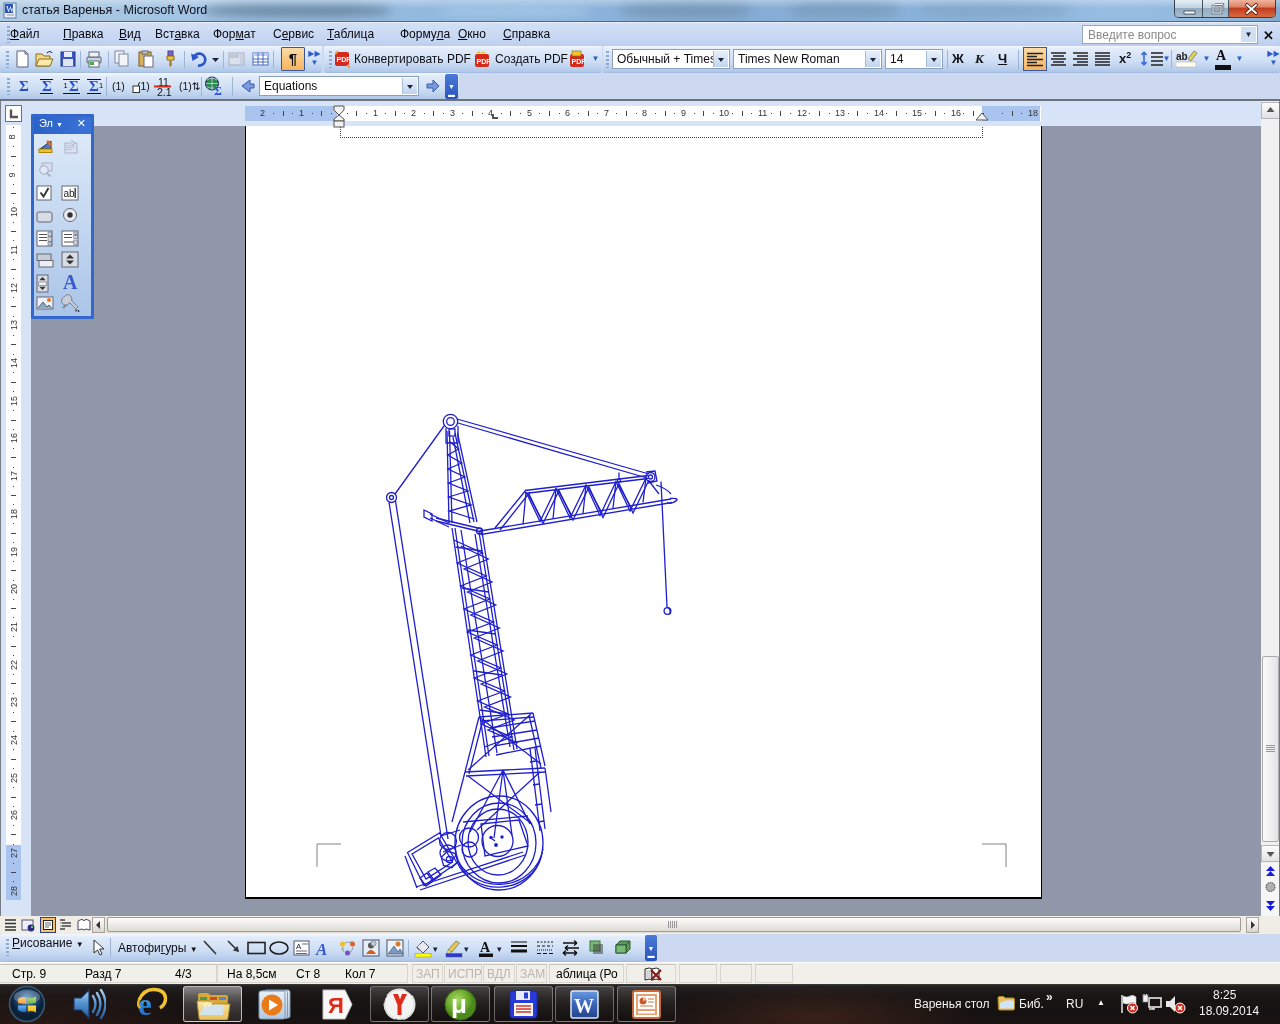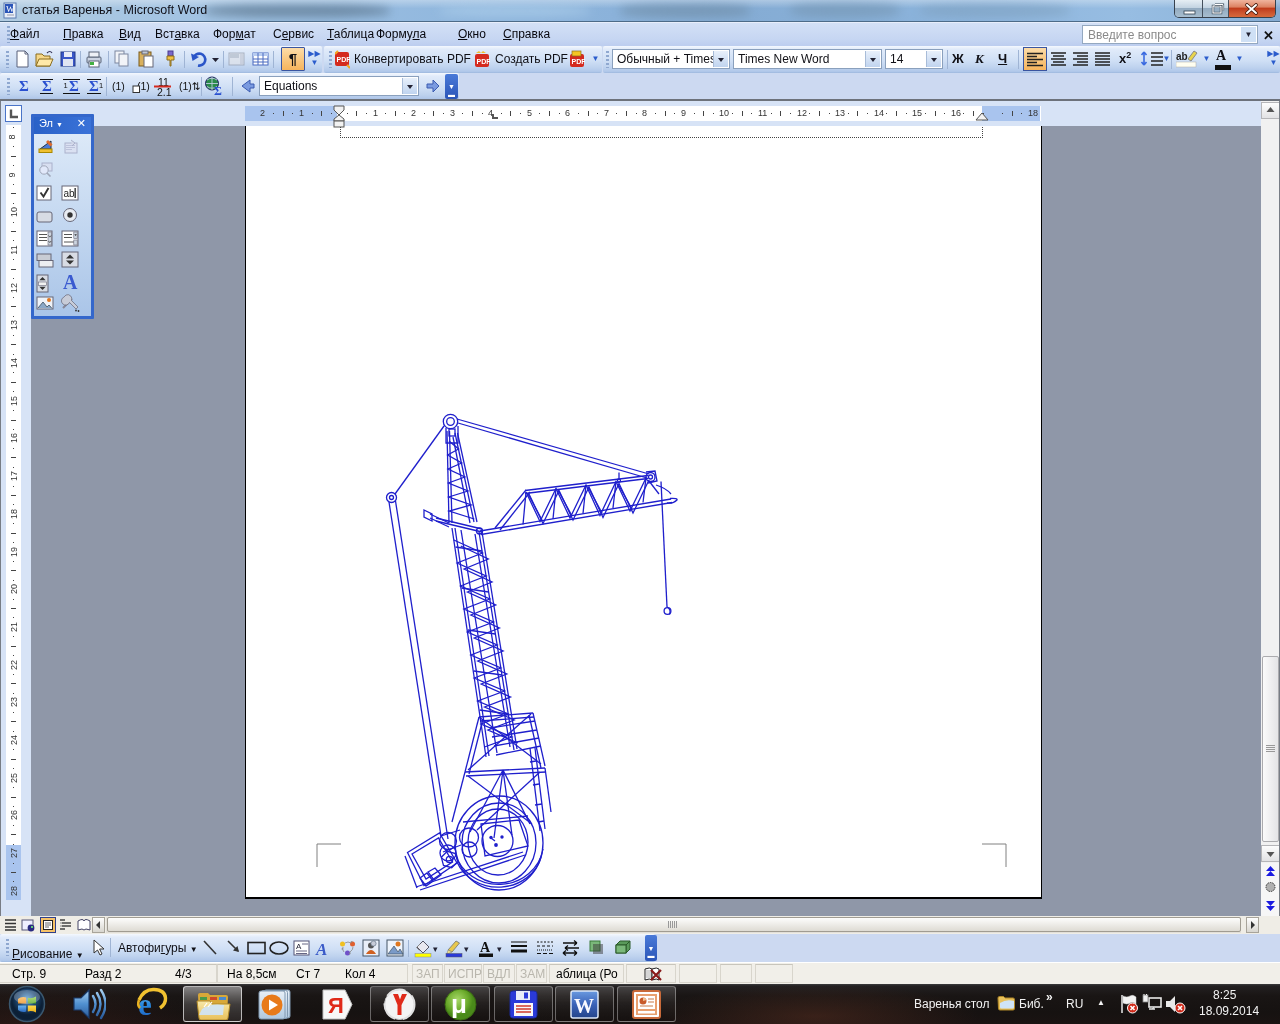--- a/index.html
+++ b/index.html
@@ -135,21 +135,21 @@
 
   <div class="abs" id="menubar">
     <div class="grip" style="left:7px;top:3px;"></div>
     <div class="mitem" style="left:10px"><u>Ф</u>айл</div>
     <div class="mitem" style="left:63px"><u>П</u>равка</div>
     <div class="mitem" style="left:119px"><u>В</u>ид</div>
     <div class="mitem" style="left:155px">Вст<u>а</u>вка</div>
     <div class="mitem" style="left:213px">Фор<u>м</u>ат</div>
     <div class="mitem" style="left:273px">С<u>е</u>рвис</div>
     <div class="mitem" style="left:327px"><u>Т</u>аблица</div>
-    <div class="mitem" style="left:376px">Форму<u>л</u>а</div>
+    <div class="mitem" style="left:400px">Форму<u>л</u>а</div>
     <div class="mitem" style="left:458px"><u>О</u>кно</div>
     <div class="mitem" style="left:503px"><u>С</u>правка</div>
     <div id="qbox">Введите вопрос<div class="dd">▼</div></div>
     <div id="qclose">✕</div>
   </div>
 
   <div class="abs tbrow" id="tb1">
     <div class="bar" style="left:0;width:322px"></div>
     <div class="bar" style="left:324px;width:278px"></div>
     <div class="bar" style="left:603px;width:677px"></div>
@@ -249,21 +249,21 @@
         <rect x="3" y="1" width="9" height="5" fill="#f5c623" stroke="#8a6d1f" stroke-width="0.7"></rect>
       </svg>
     <div class="chev" style="left:589px;top:8px">▼</div>
     
     <div class="grip" style="left:606px"></div>
     <div class="combo" style="left:612px;width:118px">
         <span>Обычный + Times</span>
         <div class="dd"></div>
       </div>
     <div class="combo" style="left:733px;width:149px">
-        <span>Times New Word</span>
+        <span>Times New Roman</span>
         <div class="dd"></div>
       </div>
     <div class="combo" style="left:885px;width:58px">
         <span>14</span>
         <div class="dd"></div>
       </div>
     <div class="tsep" style="left:947px"></div>
     <div class="tlabel" style="left:952px;top:5px;font-weight:bold;font-size:13px">Ж</div>
     <div class="tlabel" style="left:975px;top:5px;font-weight:bold;font-style:italic;font-size:13px;font-family:'Liberation Serif',serif">К</div>
     <div class="tlabel" style="left:998px;top:5px;font-weight:bold;font-size:13px;text-decoration:underline">Ч</div>
@@ -815,21 +815,21 @@
       <div style="position:absolute;left:107px;top:1px;width:1134px;height:15px;background:linear-gradient(#fdfdfc,#dedbd3);border:1px solid #a09c92;border-radius:2px"></div>
       <div style="position:absolute;left:668px;top:5px;width:9px;height:7px;background:repeating-linear-gradient(90deg,#999 0 1px,transparent 1px 2px)"></div>
       <div style="position:absolute;left:1246px;top:1px;width:13px;height:16px;background:linear-gradient(#fefefe,#d8d6cf);border:1px solid #a8a49a"><svg width="11" height="14">
           <path d="M4 3 l4 4 -4 4 z" fill="#333"></path>
         </svg></div>
     </div>
 
   <div class="abs" id="drawbar">
       <div class="bar" style="left:0;width:655px;top:0;height:28px"></div>
       <div class="grip" style="left:6px;top:5px"></div>
-      <div class="tlabel" style="left:12px;top:13px"><u>Р</u>исование <span style="font-size:8px">▼</span></div>
+      <div class="tlabel" style="left:12px;top:2px"><u>Р</u>исование <span style="font-size:8px">▼</span></div>
       <svg class="ticon" style="left:91px;top:5px" width="14" height="18">
         <path d="M3 1 L3 14 L6.5 11 L9 16 L11 15 L8.6 10 L13 10 Z" fill="#fff" stroke="#333"></path>
       </svg>
       <div class="tsep" style="left:110px;top:4px"></div>
       <div class="tlabel" style="left:118px;top:7px">Автофи<u>г</u>уры <span style="font-size:8px">▼</span></div>
       <svg class="ticon" style="left:202px;top:5px" width="450" height="19" viewBox="0 0 450 19">
 <path d="M2 2 L14 15" stroke="#333" stroke-width="1.6"></path>
 <g transform="translate(24,0)">
           <path d="M2 2 L12 12" stroke="#333" stroke-width="1.6"></path>
           <path d="M13 13 l-6 -1.5 4.5 -4.5 z" fill="#333"></path>
@@ -906,26 +906,26 @@
           <rect x="2" y="6" width="10" height="8" fill="#7ab87a" stroke="#2a5a2a"></rect>
         </g>
 </svg>
       <div class="abs" style="left:645px;top:1px;width:12px;height:26px;background:linear-gradient(#4a7ad8,#2a55b8);border-radius:2px">
         <div style="color:#fff;font-size:7px;text-align:center;margin-top:10px">▼<br>▬</div>
       </div>
     </div>
 
   <div class="abs" id="statusbar">
       <div class="stext" style="left:12px">Стр. 9</div>
-      <div class="stext" style="left:85px">Разд 2</div>
+      <div class="stext" style="left:85px">Разд 7</div>
       <div class="stext" style="left:175px">4/3</div>
       <div class="scell" style="left:-4px;width:221px"></div>
       <div class="stext" style="left:227px">На 8,5см</div>
-      <div class="stext" style="left:296px">Ст 7</div>
-      <div class="stext" style="left:345px">Кол 4</div>
+      <div class="stext" style="left:296px">Ст 8</div>
+      <div class="stext" style="left:345px">Кол 7</div>
       <div class="scell" style="left:217px;width:191px"></div>
       <div class="scell" style="left:412px;width:31px"></div>
       <div class="sgrey" style="left:416px">ЗАП</div>
       <div class="scell" style="left:444px;width:38px"></div>
       <div class="sgrey" style="left:448px">ИСПР</div>
       <div class="scell" style="left:483px;width:32px"></div>
       <div class="sgrey" style="left:487px">ВДЛ</div>
       <div class="scell" style="left:516px;width:31px"></div>
       <div class="sgrey" style="left:520px">ЗАМ</div>
       <div class="scell" style="left:549px;width:75px"></div>

